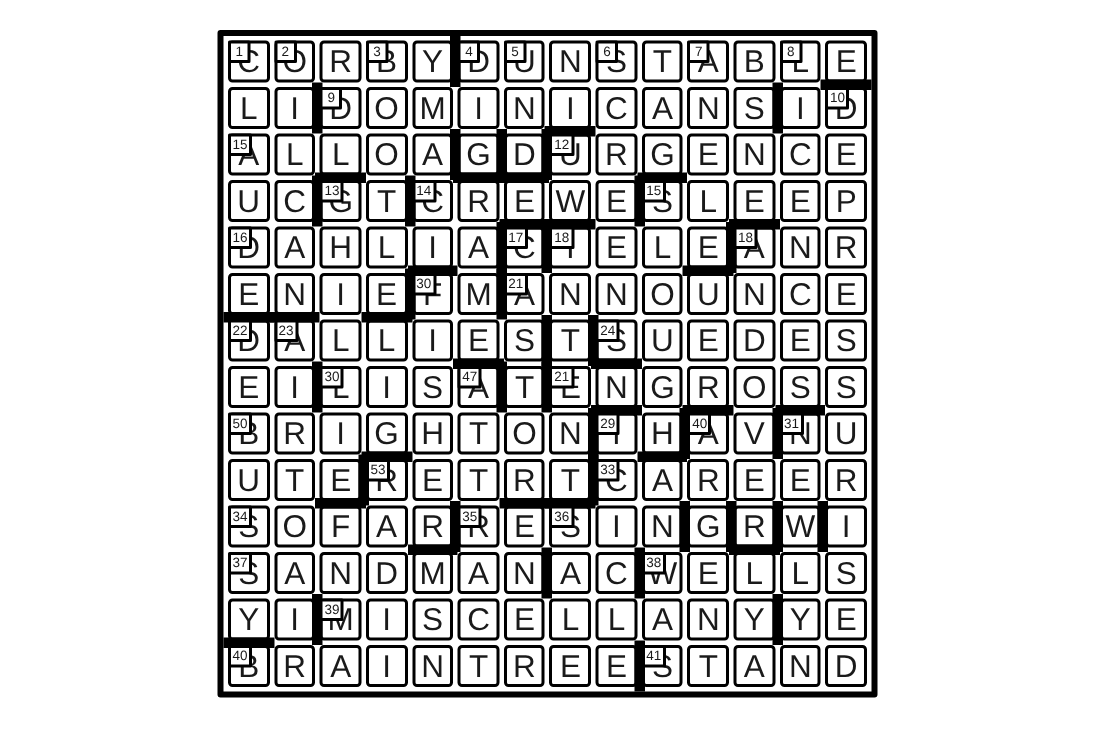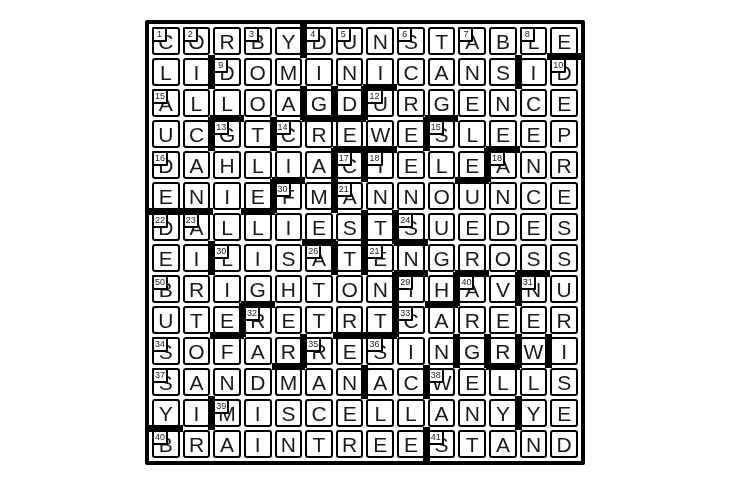--- a/index.html
+++ b/index.html
@@ -384,21 +384,21 @@
         <span class="num">30</span>
         <span class="letter">L</span>
       </div>
       <div class="cell">
         <span class="letter">I</span>
       </div>
       <div class="cell">
         <span class="letter">S</span>
       </div>
       <div class="cell br">
-        <span class="num">26</span>
+        <span class="num">47</span>
         <span class="letter">A</span>
       </div>
       <div class="cell br">
         <span class="letter">T</span>
       </div>
       <div class="cell">
         <span class="num">21</span>
         <span class="letter">E</span>
       </div>
       <div class="cell bb">
@@ -468,21 +468,21 @@
       <div class="cell">
         <span class="letter">U</span>
       </div>
       <div class="cell">
         <span class="letter">T</span>
       </div>
       <div class="cell br bb">
         <span class="letter">E</span>
       </div>
       <div class="cell">
-        <span class="num">32</span>
+        <span class="num">53</span>
         <span class="letter">R</span>
       </div>
       <div class="cell">
         <span class="letter">E</span>
       </div>
       <div class="cell">
         <span class="letter">T</span>
       </div>
       <div class="cell bb">
         <span class="letter">R</span>

